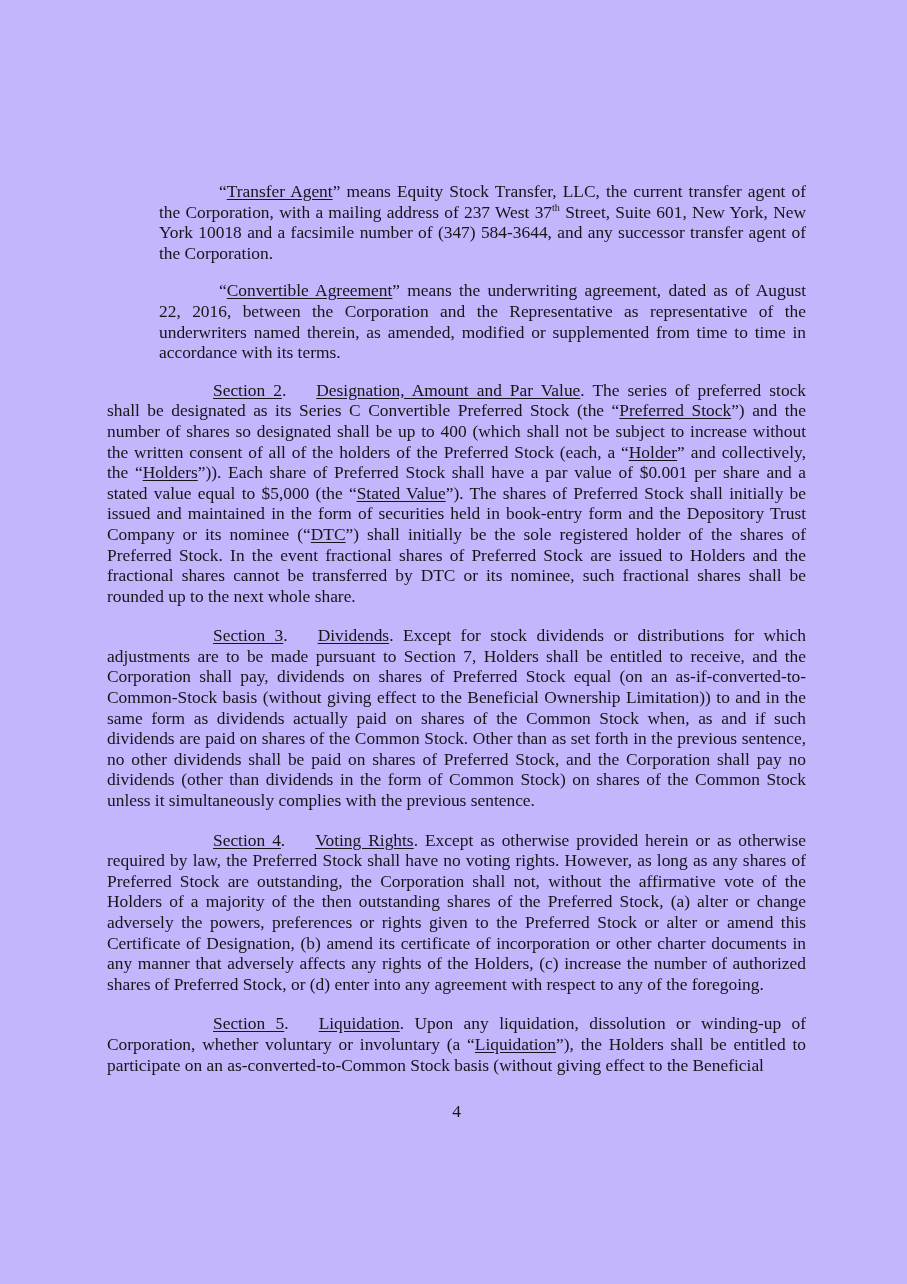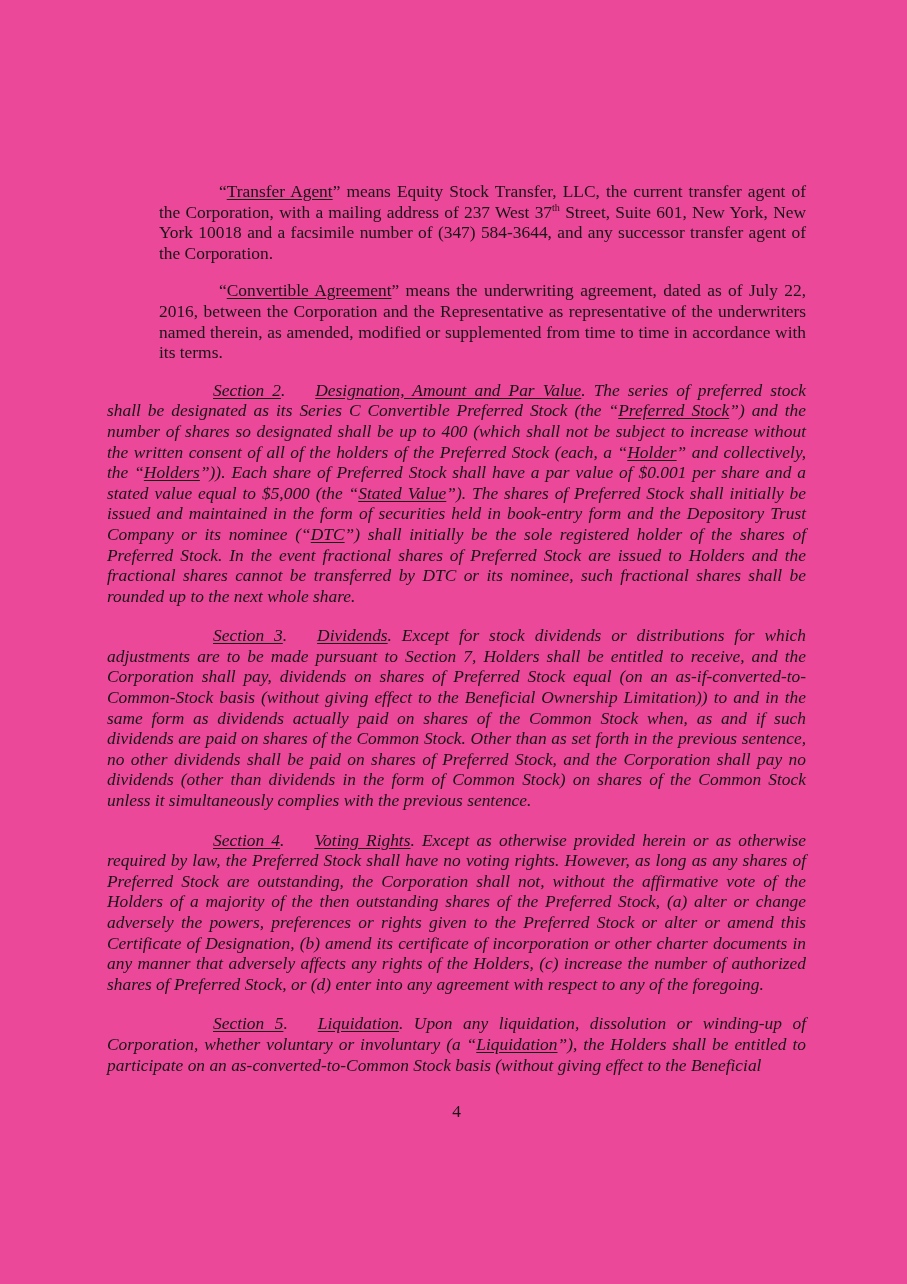--- a/index.html
+++ b/index.html
@@ -4,42 +4,41 @@
 <style>
   html, body {
     margin: 0;
     padding: 0;
     background: #ffffff;
   }
   .page {
     position: relative;
     width: 907px;
     height: 1284px;
-    background: #ec4899;
+    background: #c4b5fd;
     overflow: hidden;
     font-family: "Liberation Serif", serif;
     color: #161616;
   }
   .content {
     position: absolute;
     left: 107px;
     top: 181px;
     width: 699px;
     font-size: 17.4px;
     line-height: 20.6px;
     text-align: justify;
   }
   p.para {
     margin: 0;
     padding: 0;
   }
   p.section {
     text-indent: 106px;
     margin-bottom: 19px;
-    font-style: italic;
   }
   p.definition {
     margin-left: 52px;
     text-indent: 60px;
     margin-bottom: 17px;
   }
   .u { text-decoration: underline; text-underline-offset: 2px; }
   .sup { vertical-align: super; font-size: 0.58em; line-height: 0; }
   .tab { display: inline-block; width: 30px; }
   .page-number {
@@ -51,20 +50,20 @@
     font-size: 17.4px;
     line-height: 20.6px;
   }
 </style>
 </head>
 <body>
 
 <div class="page">
   <div class="content">
       <p class="para definition"><span>“</span><span class="u">Transfer Agent</span><span>” means Equity Stock Transfer, LLC, the current transfer agent of the Corporation, with a mailing address of 237 West 37</span><span class="sup">th</span><span> Street, Suite 601, New York, New York 10018 and a facsimile number of (347) 584-3644, and any successor transfer agent of the Corporation.</span></p>
-      <p class="para definition"><span>“</span><span class="u">Convertible Agreement</span><span>” means the underwriting agreement, dated as of July 22, 2016, between the Corporation and the Representative as representative of the underwriters named therein, as amended, modified or supplemented from time to time in accordance with its terms.</span></p>
+      <p class="para definition"><span>“</span><span class="u">Convertible Agreement</span><span>” means the underwriting agreement, dated as of August 22, 2016, between the Corporation and the Representative as representative of the underwriters named therein, as amended, modified or supplemented from time to time in accordance with its terms.</span></p>
       <p class="para section"><span class="u">Section 2</span><span>.</span><span class="tab"></span><span class="u">Designation, Amount and Par Value</span><span>. The series of preferred stock shall be designated as its Series C Convertible Preferred Stock (the “</span><span class="u">Preferred Stock</span><span>”) and the number of shares so designated shall be up to 400 (which shall not be subject to increase without the written consent of all of the holders of the Preferred Stock (each, a “</span><span class="u">Holder</span><span>” and collectively, the “</span><span class="u">Holders</span><span>”)).  Each share of Preferred Stock shall have a par value of $0.001 per share and a stated value equal to $5,000 (the “</span><span class="u">Stated Value</span><span>”).  The shares of Preferred Stock shall initially be issued and maintained in the form of securities held in book-entry form and the Depository Trust Company or its nominee (“</span><span class="u">DTC</span><span>”) shall initially be the sole registered holder of the shares of Preferred Stock.  In the event fractional shares of Preferred Stock are issued to Holders and the fractional shares cannot be transferred by DTC or its nominee, such fractional shares shall be rounded up to the next whole share.</span></p>
       <p class="para section"><span class="u">Section 3</span><span>.</span><span class="tab"></span><span class="u">Dividends</span><span>.  Except for stock dividends or distributions for which adjustments are to be made pursuant to Section 7, Holders shall be entitled to receive, and the Corporation shall pay, dividends on shares of Preferred Stock equal (on an as-if-converted-to-Common-Stock basis (without giving effect to the Beneficial Ownership Limitation)) to and in the same form as dividends actually paid on shares of the Common Stock when, as and if such dividends are paid on shares of the Common Stock.  Other than as set forth in the previous sentence, no other dividends shall be paid on shares of Preferred Stock, and the Corporation shall pay no dividends (other than dividends in the form of Common Stock) on shares of the Common Stock unless it simultaneously complies with the previous sentence.</span></p>
       <p class="para section"><span class="u">Section 4</span><span>.</span><span class="tab"></span><span class="u">Voting Rights</span><span>. Except as otherwise provided herein or as otherwise required by law, the Preferred Stock shall have no voting rights. However, as long as any shares of Preferred Stock are outstanding, the Corporation shall not, without the affirmative vote of the Holders of a majority of the then outstanding shares of the Preferred Stock, (a) alter or change adversely the powers, preferences or rights given to the Preferred Stock or alter or amend this Certificate of Designation, (b) amend its certificate of incorporation or other charter documents in any manner that adversely affects any rights of the Holders, (c) increase the number of authorized shares of Preferred Stock, or (d) enter into any agreement with respect to any of the foregoing.</span></p>
       <p class="para section"><span class="u">Section 5</span><span>.</span><span class="tab"></span><span class="u">Liquidation</span><span>. Upon any liquidation, dissolution or winding-up of Corporation, whether voluntary or involuntary (a “</span><span class="u">Liquidation</span><span>”), the Holders shall be entitled to participate on an as-converted-to-Common Stock basis (without giving effect to the Beneficial</span></p>
     </div>
   <div class="page-number">4</div>
 </div>
 
 </body></html>

